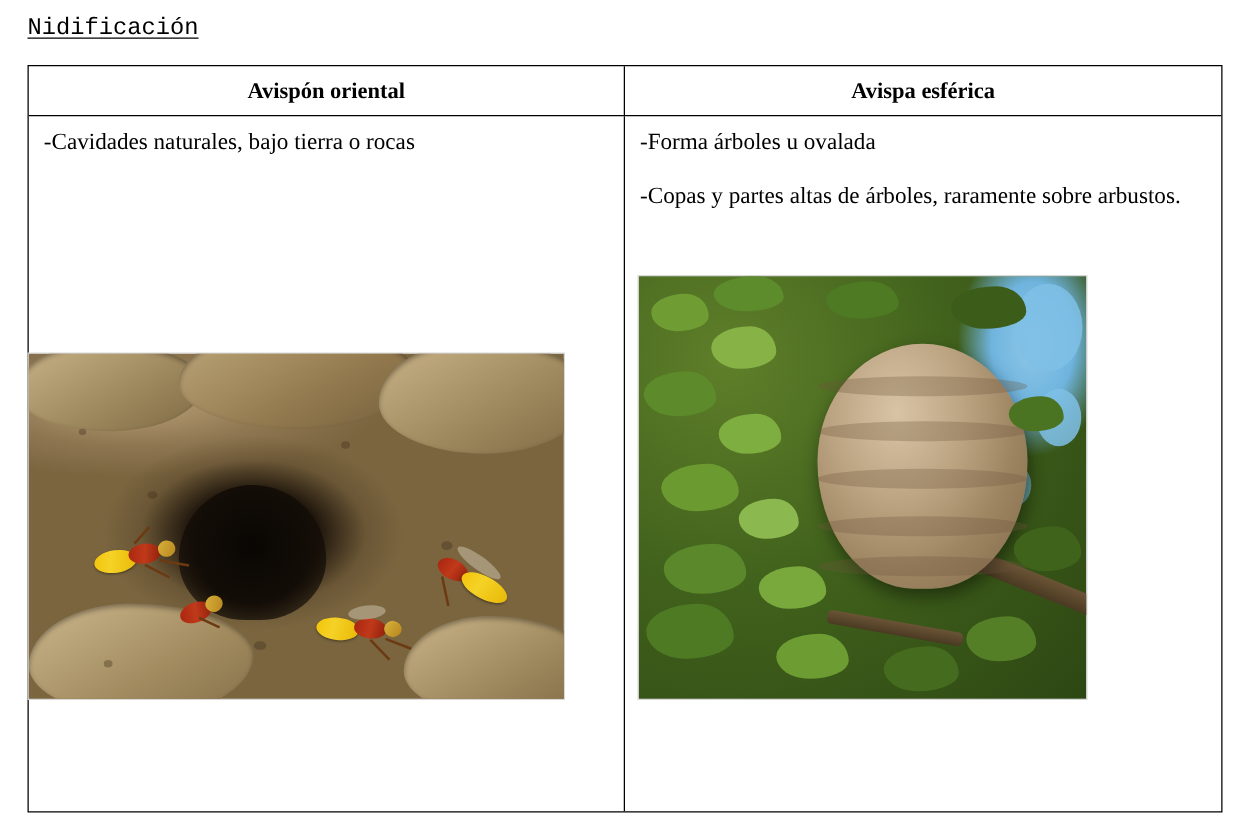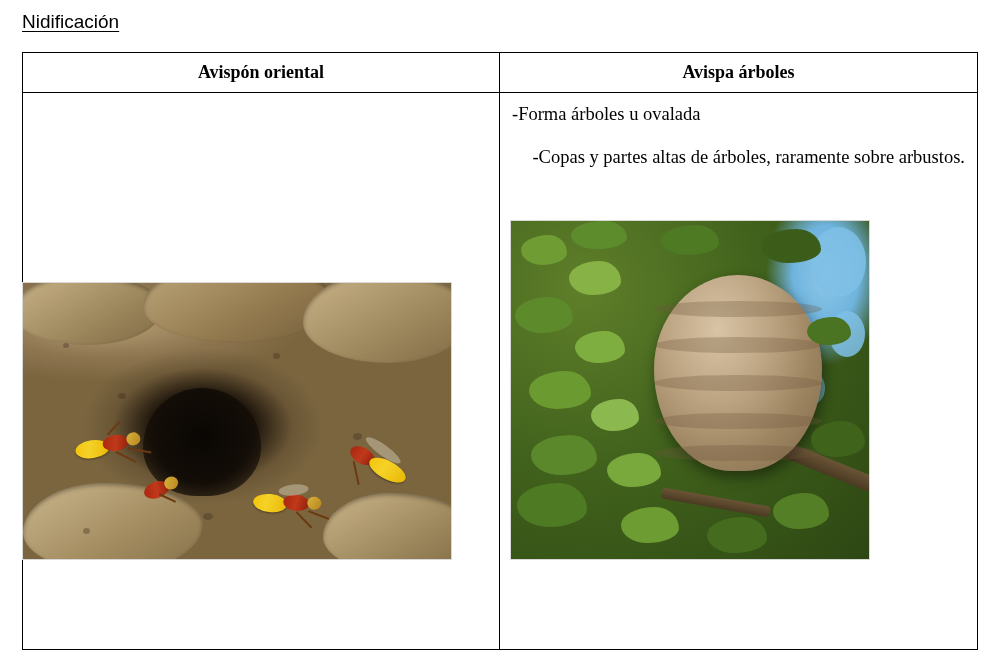--- a/index.html
+++ b/index.html
@@ -17,21 +17,21 @@
   .page {
     position: relative;
     width: 1000px;
     height: 661px;
     background: #ffffff;
   }
   .section-heading {
     position: absolute;
     left: 22px;
     top: 10px;
-    font-family: Liberation Sans, sans-serif;
+    font-family: Liberation Mono, monospace;
     font-size: 19px;
     line-height: 24px;
     text-decoration: underline;
     text-underline-offset: 3px;
     color: #000000;
     white-space: nowrap;
   }
   .comparison-table {
     position: absolute;
     left: 22px;
@@ -76,21 +76,20 @@
     box-sizing: border-box;
   }
   .bullet-line {
     font-size: 18.5px;
     line-height: 1.26;
     margin: 0 0 20px 0;
     color: #000000;
   }
   .bullet-line.wrap {
     margin-bottom: 18px;
-    text-align: right;
   }
   .photo {
     position: absolute;
     border: 1px solid #d8d8d8;
     box-sizing: border-box;
     overflow: hidden;
   }
   
   .photo-left {
     left: 22px;
@@ -212,26 +211,27 @@
 <body>
 
 <div class="page">
 
   <div class="section-heading">Nidificación</div>
 
   <div class="comparison-table">
 
     <div class="table-head">
       <div class="col col-left th">Avispón oriental</div>
-      <div class="col th">Avispa árboles</div>
+      <div class="col th">Avispa esférica</div>
     </div>
 
     <div class="table-body">
 
       <div class="col col-left cell">
+        <p class="bullet-line">-Cavidades naturales, bajo tierra o rocas</p>
       </div>
 
       <div class="col cell">
         <p class="bullet-line">-Forma árboles u ovalada</p>
         <p class="bullet-line wrap">-Copas y partes altas de árboles, raramente sobre arbustos.</p>
       </div>
 
     </div>
   </div>
 

